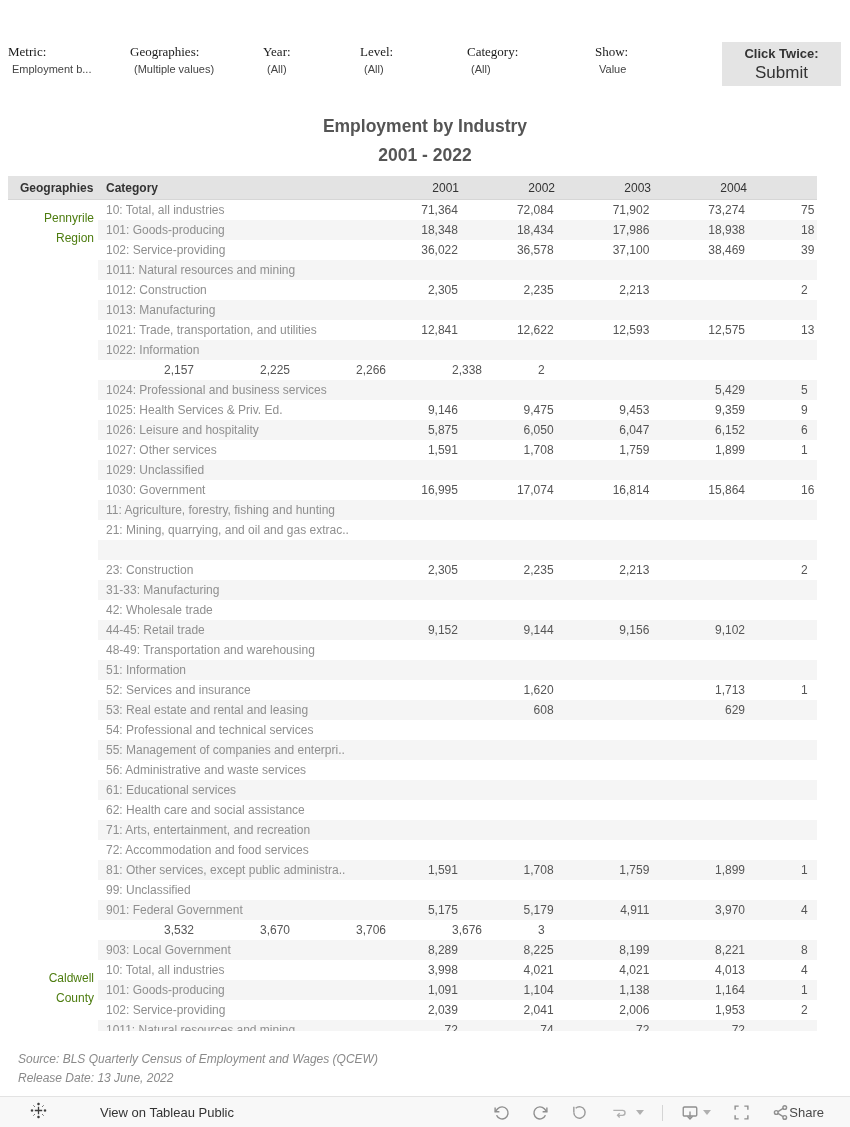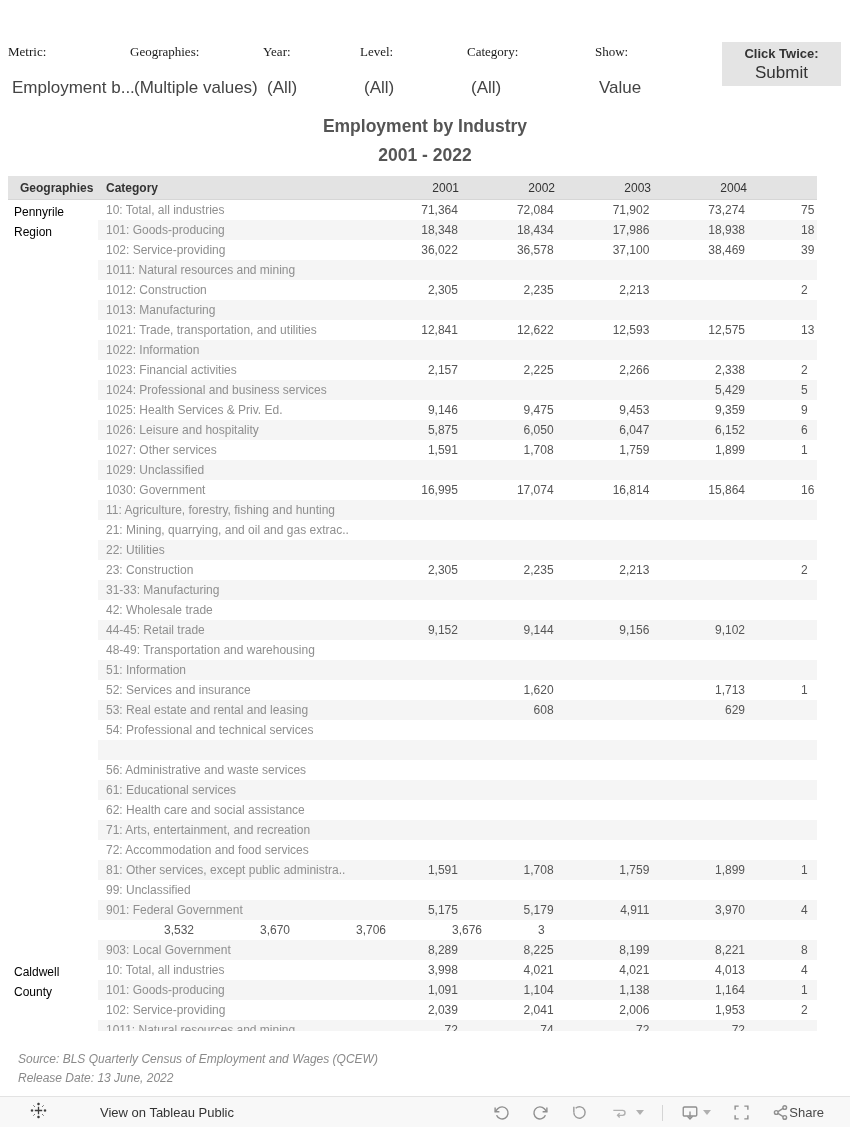--- a/index.html
+++ b/index.html
@@ -8,43 +8,43 @@
     position:relative; width:850px; height:1127px; background:#ffffff;
     font-family:"Liberation Sans", sans-serif; overflow:hidden;
   }
   
   .filter { position:absolute; top:44px; }
   .filter .flabel {
     font-family:"Liberation Serif", serif; font-size:13px; color:#1a1a1a;
     display:block; white-space:nowrap;
   }
   .filter .fvalue {
-    display:block; margin-top:18px; padding-left:4px;
-    font-size:17px; color:#444; white-space:nowrap; cursor:pointer;
+    display:block; margin-top:3px; padding-left:4px;
+    font-size:11px; color:#444; white-space:nowrap; cursor:pointer;
   }
   .submit-btn {
     position:absolute; left:722px; top:42px; width:119px; height:44px;
     background:#e4e4e4; border:none; display:flex; flex-direction:column;
     align-items:center; justify-content:center; cursor:pointer;
   }
   .submit-btn .b1 { font-size:13px; font-weight:bold; color:#333; line-height:16px; }
   .submit-btn .b2 { font-size:17px; color:#333; line-height:21px; }
   
   .title-block { position:absolute; top:112px; left:0; width:850px; text-align:center;
     font-size:17.5px; font-weight:bold; color:#555; line-height:29px; }
   
   .table-wrap { position:absolute; left:8px; top:176px; width:809px; height:855px; overflow:hidden; }
   .thead { display:flex; height:24px; background:#e3e3e3; align-items:center;
     font-size:12px; color:#333; border-bottom:1px solid #d6d6d6; }
   .th-geo { width:90px; padding-left:12px; font-weight:bold; }
   .th-cat { width:265px; padding-left:8px; font-weight:bold; }
   .th-year { width:96px; text-align:right; color:#333; }
   .section { position:relative; }
-  .geo-label { position:absolute; left:6px; top:2px; width:80px;
-    font-size:12px; color:#000000; line-height:20px; cursor:pointer; }
+  .geo-label { position:absolute; left:6px; top:8px; width:80px;
+    font-size:12px; color:#4d7c0f; line-height:20px; cursor:pointer;text-align:right; }
   .rows { margin-left:90px; }
   .row { display:flex; height:20px; line-height:20px; font-size:12px; cursor:pointer; }
   .row.striped { background:#f5f5f5; }
   .cell.cat { width:265px; padding-left:8px; color:#8f8f8f; white-space:nowrap; overflow:hidden; }
   .cell.num { width:96px; text-align:right; color:#555; }
   .cell.num5 { width:72px; padding-left:56px; color:#555; white-space:nowrap; }
   
   .source-block { position:absolute; left:18px; top:1050px; font-size:12px;
     font-style:italic; color:#8a8a8a; line-height:19px; }
   
@@ -172,21 +172,20 @@
     </div>
             <div class="row striped">
       <div class="cell cat">1022: Information</div>
       <div class="cell num"></div>
       <div class="cell num"></div>
       <div class="cell num"></div>
       <div class="cell num"></div>
       <div class="cell num5"></div>
     </div>
             <div class="row">
-      <div class="cell cat">1023: Financial activities</div>
       <div class="cell num">2,157</div>
       <div class="cell num">2,225</div>
       <div class="cell num">2,266</div>
       <div class="cell num">2,338</div>
       <div class="cell num5">2</div>
     </div>
             <div class="row striped">
       <div class="cell cat">1024: Professional and business services</div>
       <div class="cell num"></div>
       <div class="cell num"></div>
@@ -244,21 +243,20 @@
     </div>
             <div class="row">
       <div class="cell cat">21: Mining, quarrying, and oil and gas extrac..</div>
       <div class="cell num"></div>
       <div class="cell num"></div>
       <div class="cell num"></div>
       <div class="cell num"></div>
       <div class="cell num5"></div>
     </div>
             <div class="row striped">
-      <div class="cell cat">22: Utilities</div>
       <div class="cell num"></div>
       <div class="cell num"></div>
       <div class="cell num"></div>
       <div class="cell num"></div>
       <div class="cell num5"></div>
     </div>
             <div class="row">
       <div class="cell cat">23: Construction</div>
       <div class="cell num">2,305</div>
       <div class="cell num">2,235</div>
@@ -324,20 +322,21 @@
     </div>
             <div class="row">
       <div class="cell cat">54: Professional and technical services</div>
       <div class="cell num"></div>
       <div class="cell num"></div>
       <div class="cell num"></div>
       <div class="cell num"></div>
       <div class="cell num5"></div>
     </div>
             <div class="row striped">
+      <div class="cell cat">55: Management of companies and enterpri..</div>
       <div class="cell num"></div>
       <div class="cell num"></div>
       <div class="cell num"></div>
       <div class="cell num"></div>
       <div class="cell num5"></div>
     </div>
             <div class="row">
       <div class="cell cat">56: Administrative and waste services</div>
       <div class="cell num"></div>
       <div class="cell num"></div>

